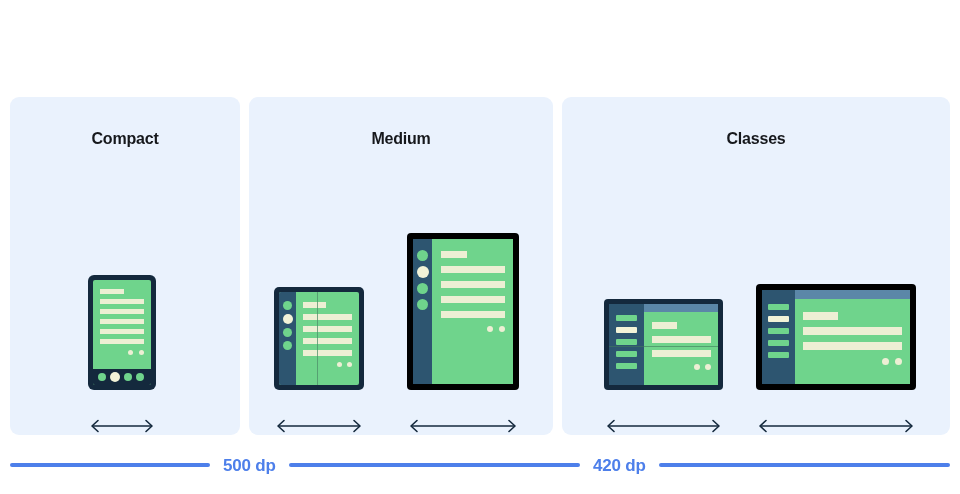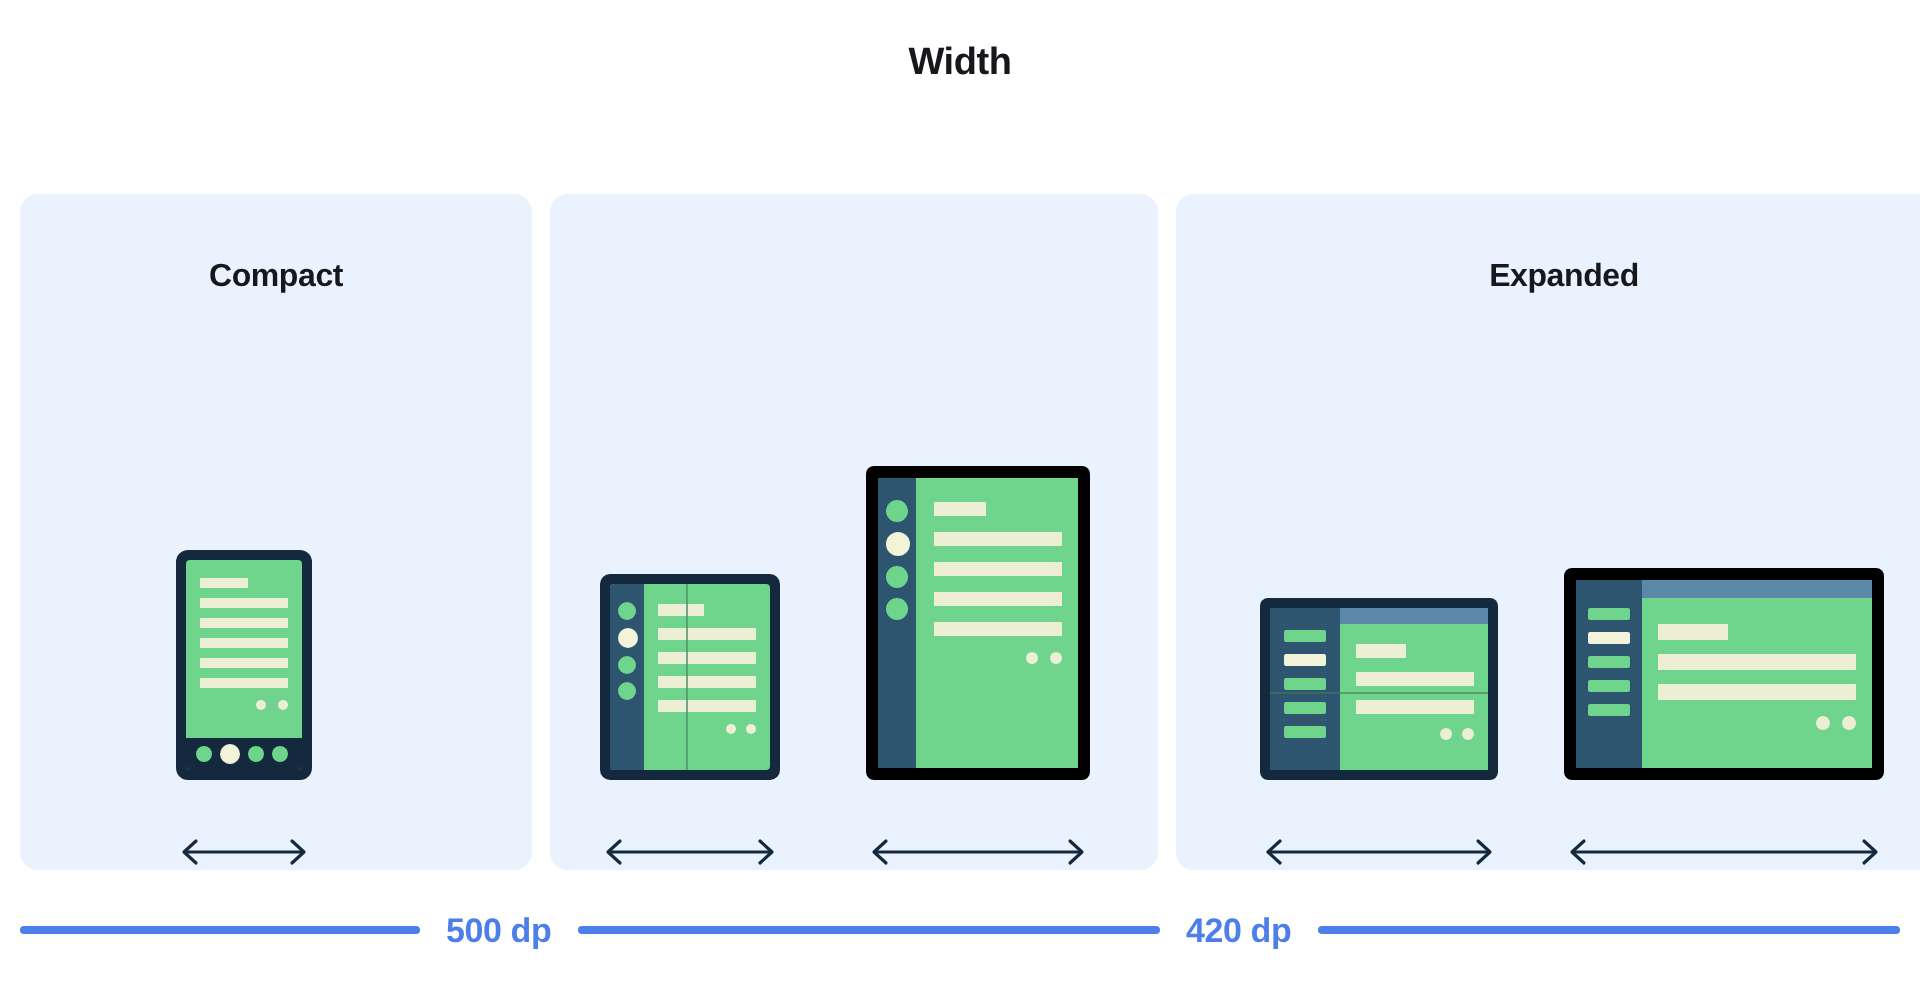--- a/index.html
+++ b/index.html
@@ -47,21 +47,21 @@
     display: flex;
     gap: 9px;
   }
   .panel {
     background: #eaf2fd;
     border-radius: 9px;
     position: relative;
     flex: 0 0 auto;
     height: 100%;
   }
-  .panel.compact  { width: 256px; }
+  .panel.compact  { width: 230px; }
   .panel.medium   { width: 304px; }
   .panel.expanded { width: 388px; }
 
   .panel-title {
     position: absolute;
     top: 33px;
     left: 0;
     right: 0;
     text-align: center;
     font-size: 16px;
@@ -179,21 +179,20 @@
     line-height: 1;
   }
   .seg.s1 { width: 200px; }
   .seg.s2 { flex: 1 1 auto; }
   .seg.s3 { flex: 1 1 auto; }
 </style>
 </head>
 <body>
 
 <div class="header">
-  <div class="title">Width</div>
 </div>
 
 <div class="panels">
 
   <div class="panel compact">
     <div class="panel-title">Compact</div>
     <div class="devices">
 
       <div class="device-wrap" style="left:78px;">
         <div class="dev" style="width:68px;height:115px;border-radius:6px;padding:5px 5px 5px 5px;">
@@ -221,20 +220,21 @@
           <line x1="4" y1="9" x2="64" y2="9" stroke="#14293d" stroke-width="1.6"></line>
           <polyline points="10,3.5 4,9 10,14.5" fill="none" stroke="#14293d" stroke-width="1.6" stroke-linecap="round" stroke-linejoin="round"></polyline>
           <polyline points="58,3.5 64,9 58,14.5" fill="none" stroke="#14293d" stroke-width="1.6" stroke-linecap="round" stroke-linejoin="round"></polyline>
         </svg>
       </div>
 
     </div>
   </div>
 
   <div class="panel medium">
+    <div class="panel-title">Medium</div>
     <div class="devices">
 
       <div class="device-wrap" style="left:25px;">
         <div class="dev" style="width:90px;height:103px;border-radius:5px;">
           <div class="screen" style="left:5px;top:5px;right:5px;bottom:5px;border-radius:2px;">
             <div class="rail" style="width:17px;">
               <div class="circ" style="left:4px;  top:9px;  width:9px; height:9px;"></div>
               <div class="circ hl" style="left:3.5px;top:22px; width:10px;height:10px;"></div>
               <div class="circ" style="left:4px;  top:36px; width:9px; height:9px;"></div>
               <div class="circ" style="left:4px;  top:49px; width:9px; height:9px;"></div>
@@ -284,21 +284,21 @@
           <line x1="4" y1="9" x2="108" y2="9" stroke="#14293d" stroke-width="1.6"></line>
           <polyline points="10,3.5 4,9 10,14.5" fill="none" stroke="#14293d" stroke-width="1.6" stroke-linecap="round" stroke-linejoin="round"></polyline>
           <polyline points="102,3.5 108,9 102,14.5" fill="none" stroke="#14293d" stroke-width="1.6" stroke-linecap="round" stroke-linejoin="round"></polyline>
         </svg>
       </div>
 
     </div>
   </div>
 
   <div class="panel expanded">
-    <div class="panel-title">Expanded</div>
+    <div class="panel-title">Classes</div>
     <div class="devices">
 
       <div class="device-wrap" style="left:42px;">
         <div class="dev" style="width:119px;height:91px;border-radius:4px;">
           <div class="screen" style="left:5px;top:5px;right:5px;bottom:5px;">
             <div class="rail" style="width:35px;">
               <div class="railbar" style="left:7px; top:11px; width:21px; height:6px;"></div>
               <div class="railbar hl" style="left:7px; top:23px; width:21px; height:6px;"></div>
               <div class="railbar" style="left:7px; top:35px; width:21px; height:6px;"></div>
               <div class="railbar" style="left:7px; top:47px; width:21px; height:6px;"></div>

